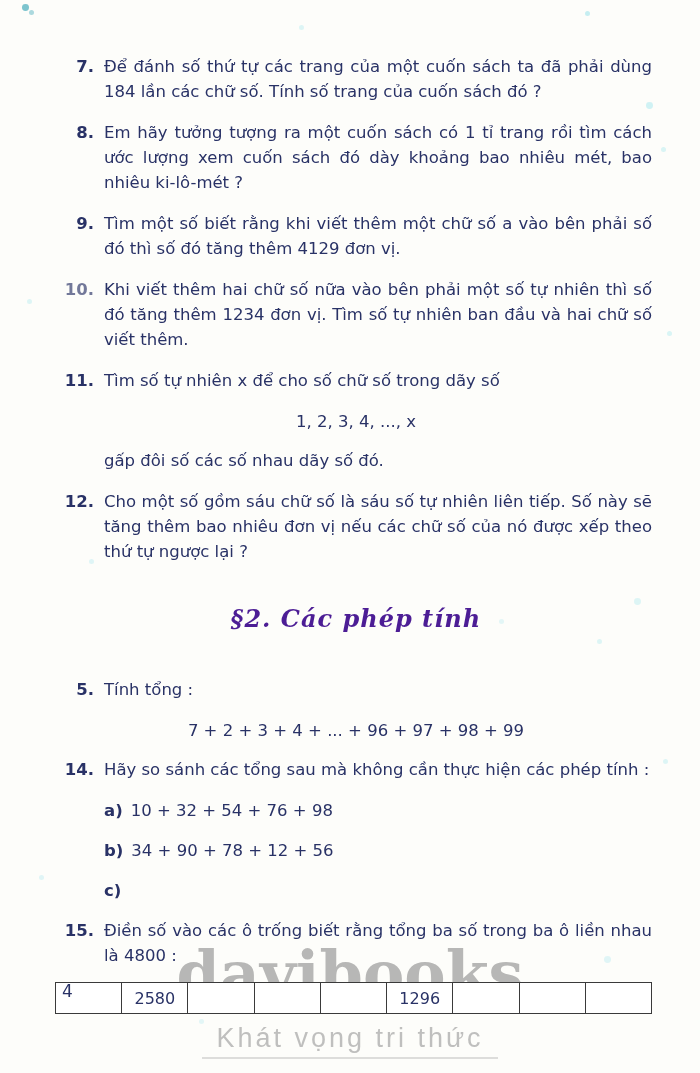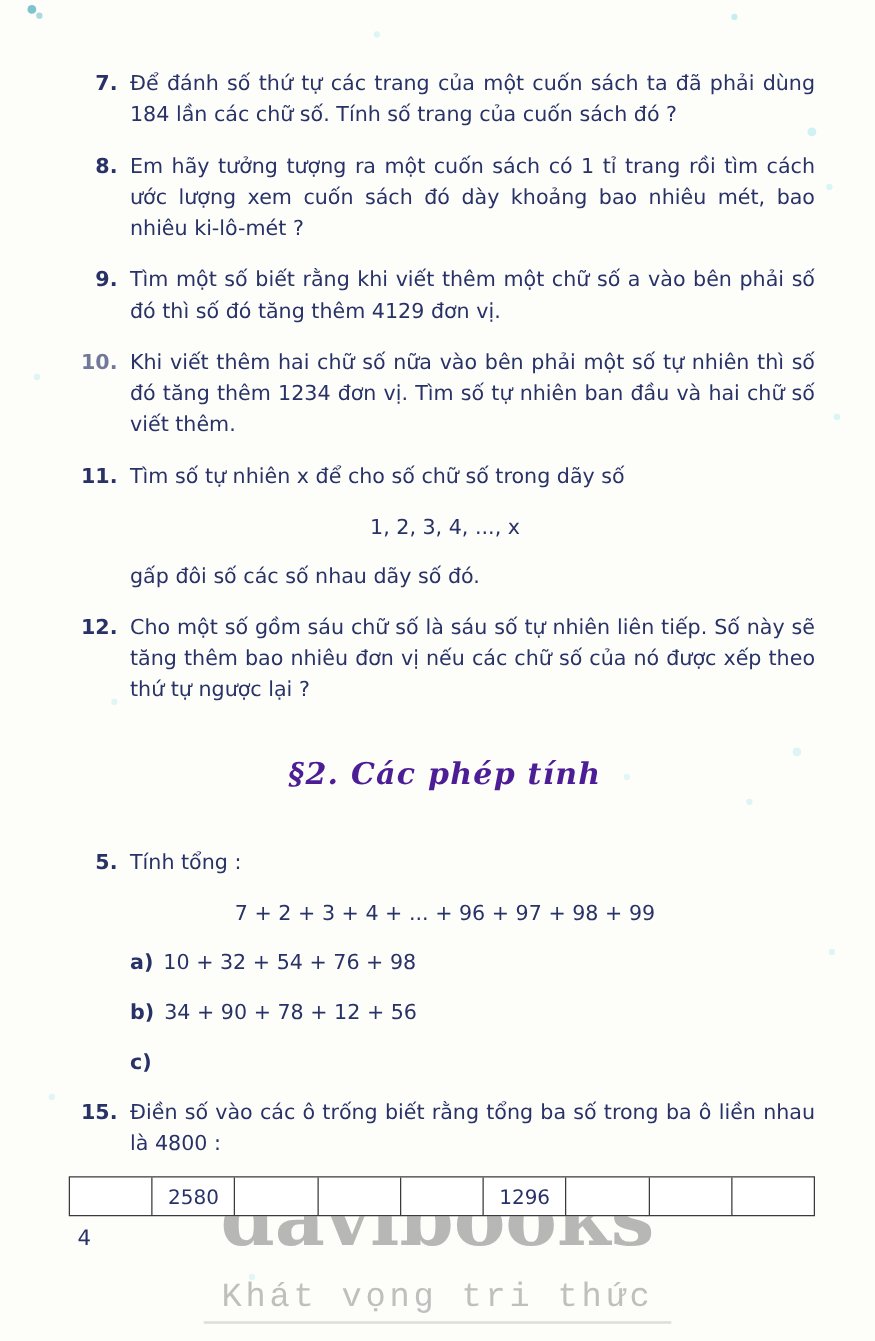--- a/index.html
+++ b/index.html
@@ -112,21 +112,21 @@
     pointer-events: none;
   }
   .watermark-title {
     font-family: "DejaVu Serif", "Liberation Serif", serif;
     font-size: 62px;
     font-weight: bold;
     color: rgba(125, 125, 125, 0.55);
     line-height: 1.0;
   }
   .watermark-tagline {
-    font-family: Liberation Mono, monospace;
+    font-family: Liberation Sans, sans-serif;
     font-size: 27px;
     letter-spacing: 3px;
     color: rgba(140, 140, 140, 0.55);
     border-bottom: 2px solid rgba(160,160,160,0.35);
     display: inline-block;
     padding: 2px 14px 3px 14px;
     margin-top: 16px;
   }
   .speckles {
     position: absolute;
@@ -195,20 +195,24 @@
     </div>
 
     <div class="section-heading">§2. Các phép tính</div>
 
     <div class="problem">
       <span class="num">5.</span>
       <p class="ptext">Tính tổng :</p>
     </div>
     <div class="formula">7 + 2 + 3 + 4 + ... + 96 + 97 + 98 + 99</div>
 
+    <div class="problem">
+      <span class="num">14.</span>
+      <p class="ptext">Hãy so sánh các tổng sau mà không cần thực hiện các phép tính :</p>
+    </div>
 
     <div class="subitem">
       <span class="label">a)</span>
       <span>10 + 32 + 54 + 76 + 98</span>
     </div>
     <div class="subitem">
       <span class="label">b)</span>
       <span>34 + 90 + 78 + 12 + 56</span>
     </div>
     <div class="subitem">

